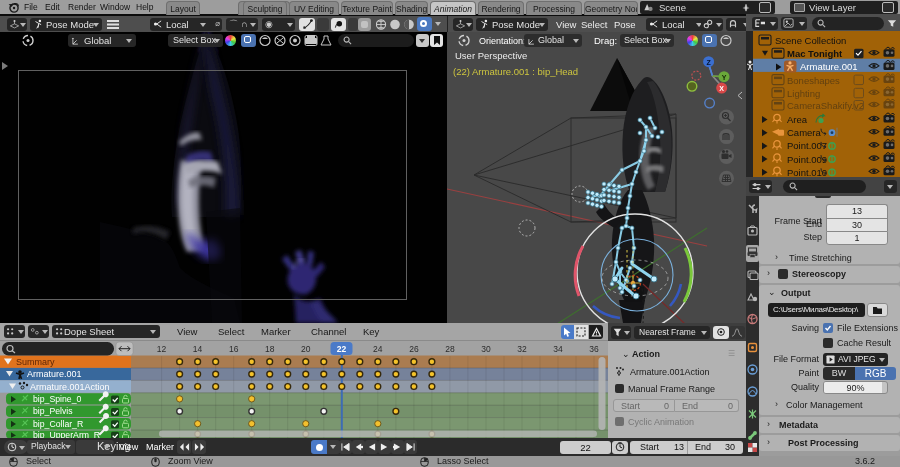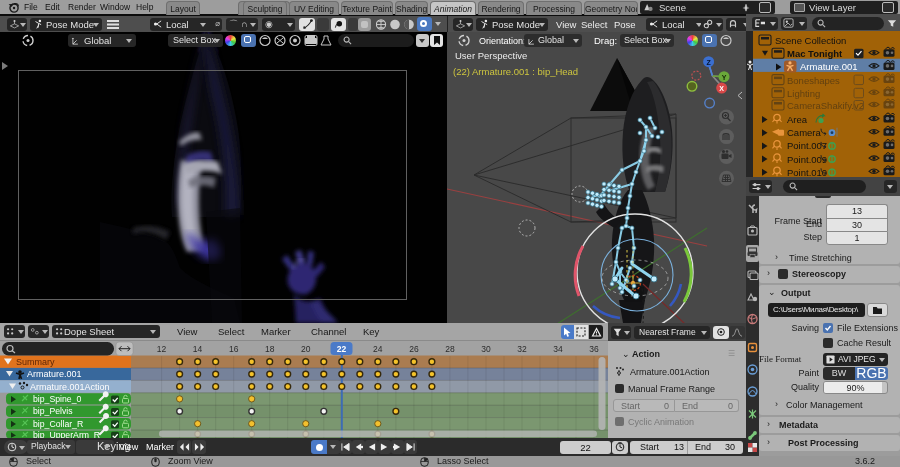--- a/index.html
+++ b/index.html
@@ -773,28 +773,28 @@
   <div class="abs" style="left:108px;top:107px;width:21px;height:14px;background:#d9d9d9;border:1px solid #8a8a8a;border-radius:3px;"><svg width="11" height="9" style="margin:1.5px 0 0 4px" viewBox="0 0 12 10">
           <path d="M1 1 h4 l1.2 1.8 H11 V9 H1 Z" fill="#191919"></path>
         </svg></div>
   <div class="abs" style="left:0px;top:127px;width:60px;text-align:right;">Saving</div>
   <div class="abs" style="left:64px;top:127px;width:10px;height:10px;background:#4a72b0;border-radius:2px;"><svg width="8" height="8" style="margin:1px 0 0 1px" viewBox="0 0 8 8">
           <path d="M1.5 4 l1.8 2 l3.2 -4" stroke="#fff" fill="none" stroke-width="1.4"></path>
         </svg></div>
   <div class="abs" style="left:78px;top:127px;">File Extensions</div>
   <div class="abs" style="left:64px;top:142px;width:10px;height:10px;background:#2b2b2b;border-radius:2px;"></div>
   <div class="abs" style="left:78px;top:142px;">Cache Result</div>
-  <div class="abs" style="left:0px;top:158px;width:60px;font-family:Liberation Serif, serif;">File Format</div>
+  <div class="abs" style="left:0px;top:158px;width:60px;text-align:right;">File Format</div>
   <div class="abs" style="left:64px;top:157px;width:65px;height:13px;background:#232323;border-radius:3px;color:#e8e8e8;font-size:8.5px;line-height:13px;"><svg width="9" height="9" style="position:absolute;left:3px;top:2px" viewBox="0 0 10 10">
           <rect x="0.5" y="0.5" width="9" height="9" rx="1" fill="#ddd"></rect>
           <path d="M4 2.5 L7.5 5 L4 7.5 Z" fill="#222"></path>
         </svg><span style="margin-left:15px">AVI JPEG</span><span class="chev" style="position:absolute;right:3px;top:5px"></span></div>
   <div class="abs" style="left:0px;top:172px;width:60px;text-align:right;">Paint</div>
   <div class="abs" style="left:64px;top:171px;width:32px;height:13px;background:#2b2b2b;border-radius:3px 0 0 3px;color:#ddd;text-align:center;line-height:13px;font-size:9px;">BW</div>
-  <div class="abs" style="left:96px;top:171px;width:33px;height:13px;background:#4a72b0;border-radius:0 3px 3px 0;color:#fff;text-align:center;line-height:13px;font-size:14px;">RGB</div>
+  <div class="abs" style="left:96px;top:171px;width:41px;height:13px;background:#4a72b0;border-radius:0 3px 3px 0;color:#fff;text-align:center;line-height:13px;font-size:10px;">RGB</div>
   <div class="abs" style="left:0px;top:186px;width:60px;text-align:right;padding-left:24px;">Quality</div>
   <div class="abs" style="left:64px;top:185px;width:65px;height:13px;background:#c4c4c4;border:1px solid #888;border-radius:3px;overflow:hidden;">
         <div style="position:absolute;left:0;top:0;width:58px;height:13px;background:#ececec;"></div>
         <div class="abs" style="width:63px;text-align:center;line-height:12px;">90%</div>
       </div>
   <div class="abs" style="left:16px;top:203px;color:#222;">›</div>
       <div class="abs" style="left:27px;top:204px;">Color Management</div>
   <div class="abs" style="left:0;top:221px;width:141px;height:16px;background:#b2b2b2;border-radius:3px;"></div>
   <div class="abs" style="left:8px;top:223px;color:#222;">›</div>
       <div class="abs" style="left:20px;top:224px;font-weight:bold;">Metadata</div>

